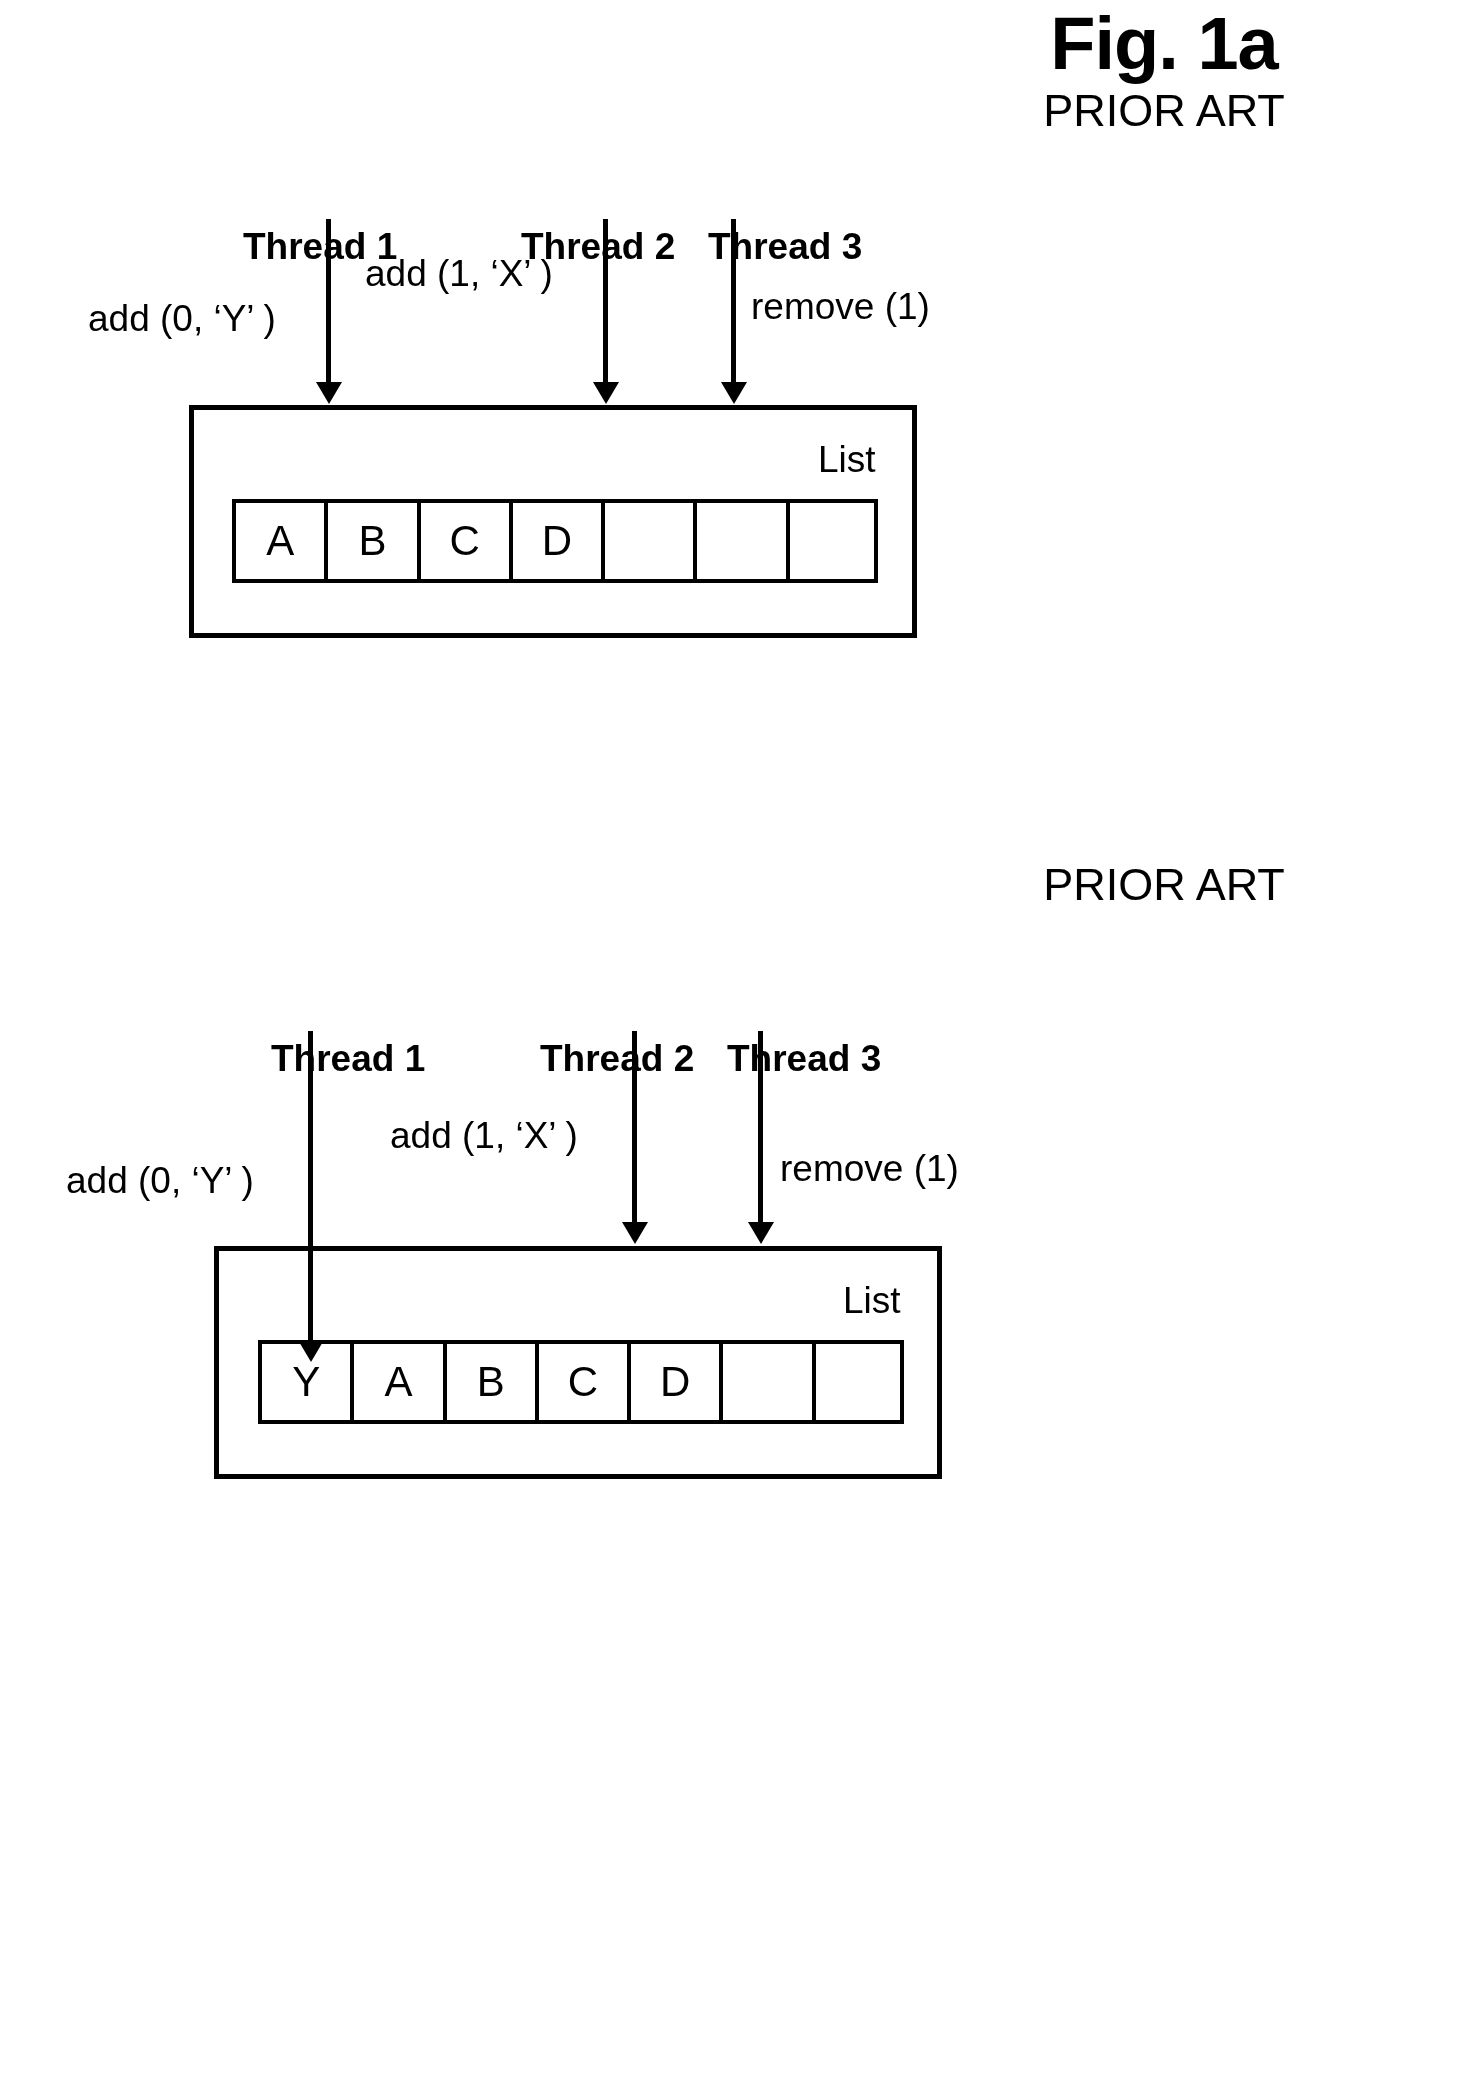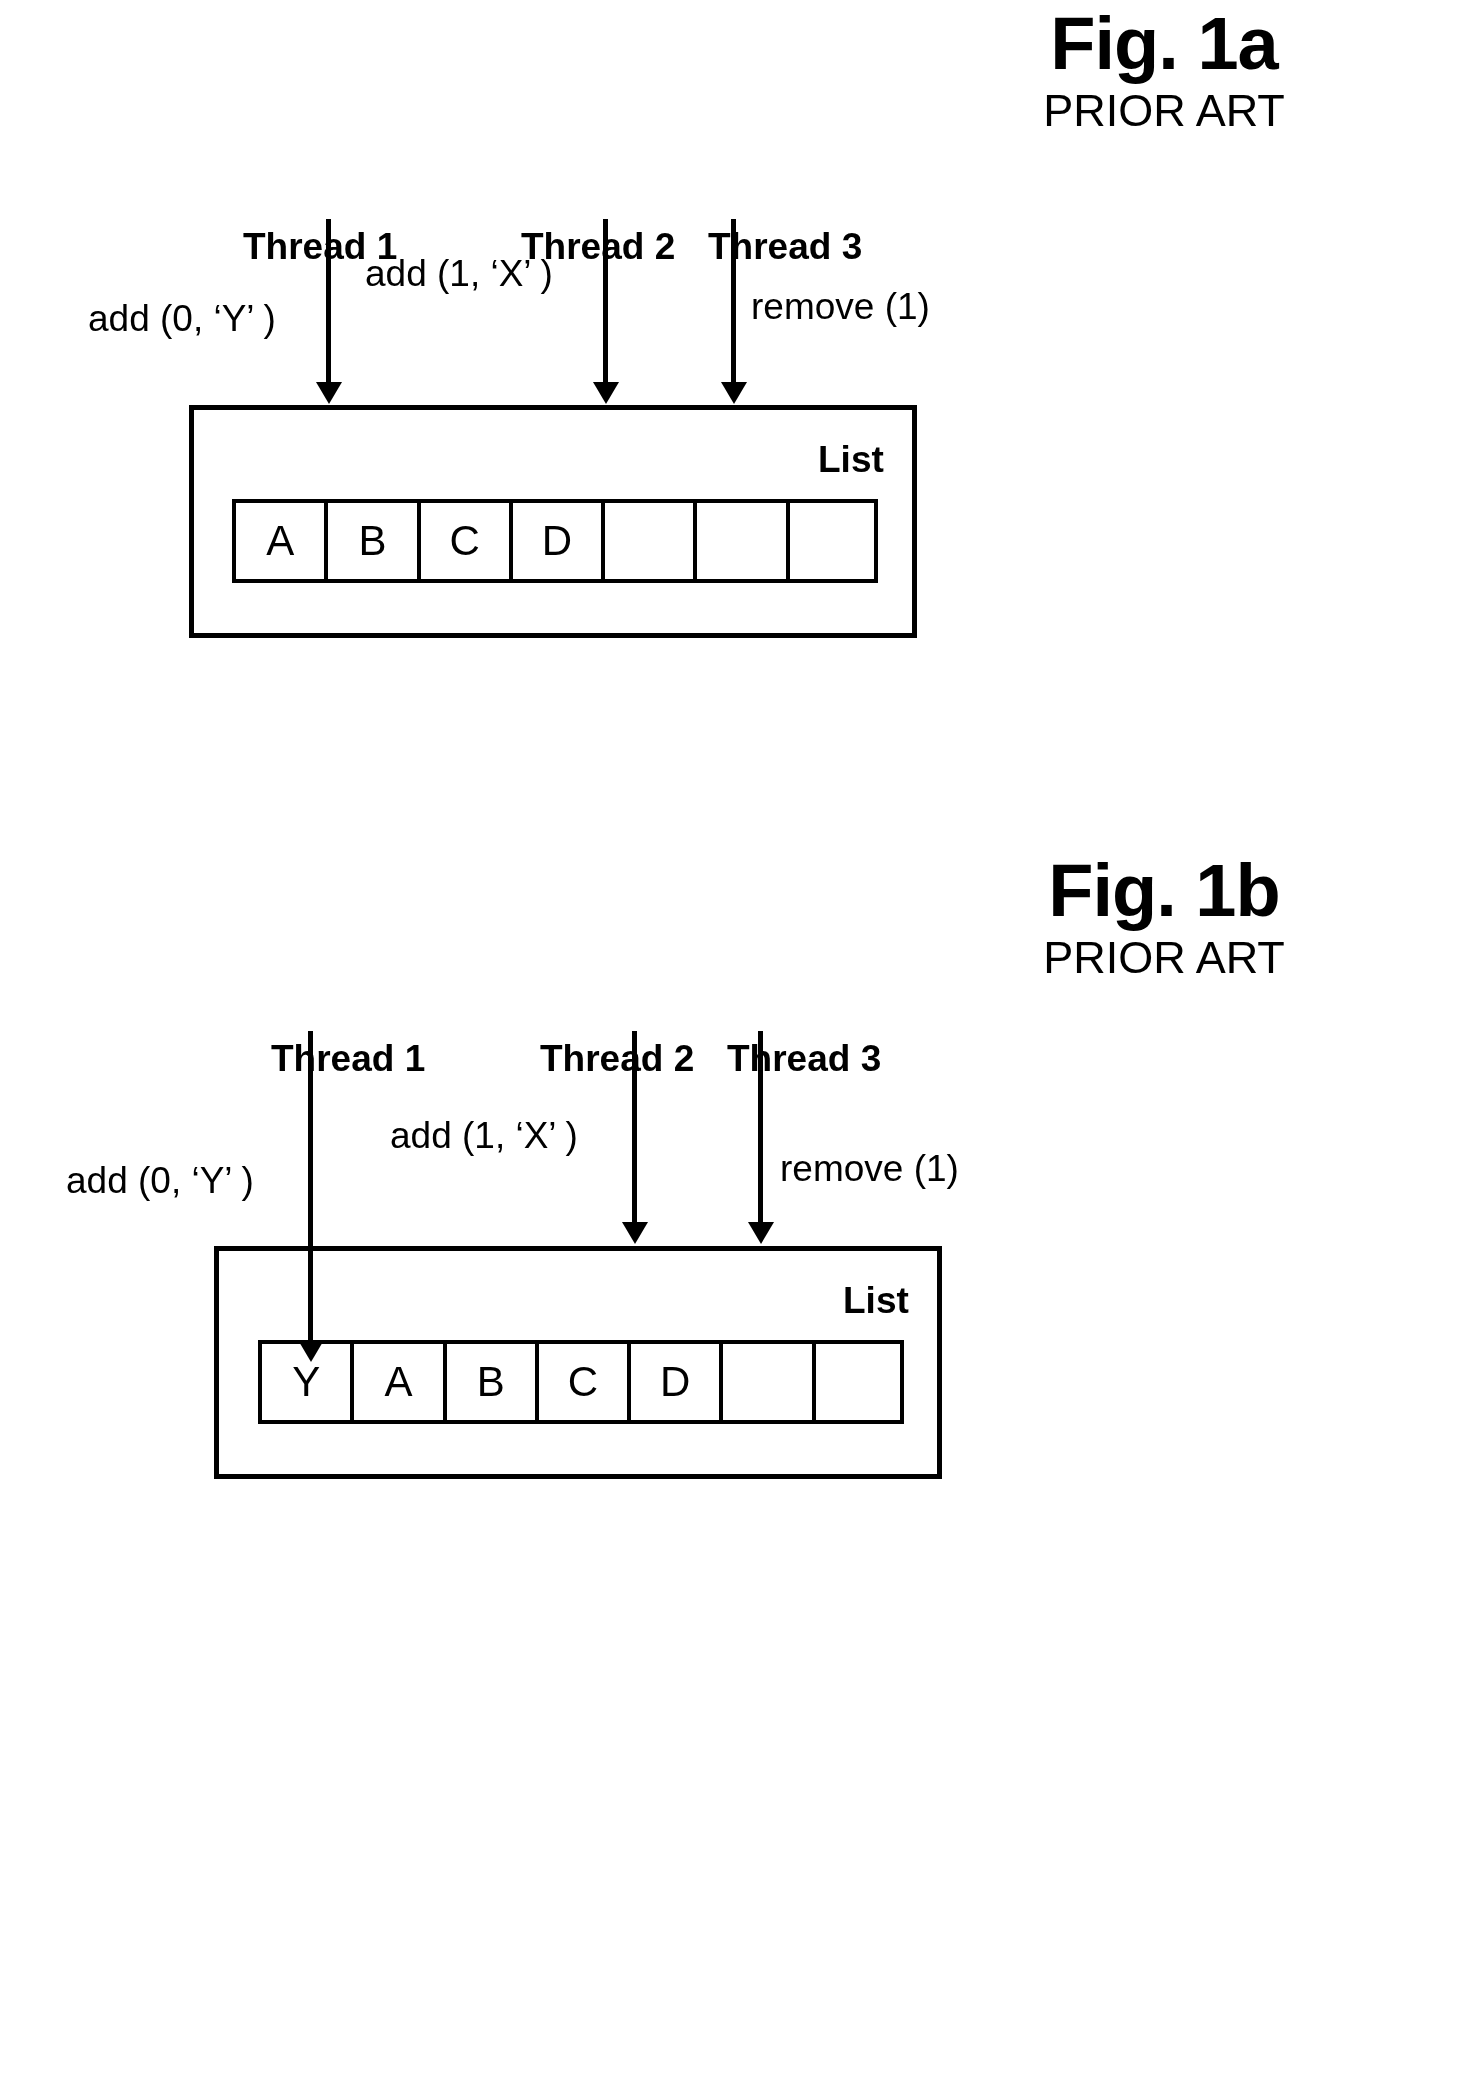--- a/index.html
+++ b/index.html
@@ -60,21 +60,21 @@
     position: absolute;
     white-space: nowrap;
     font-size: 37px;
     font-weight: normal;
     line-height: 1;
   }
   .list-label {
     position: absolute;
     white-space: nowrap;
     font-size: 37px;
-    font-weight: bold;
+    font-weight: normal;
     line-height: 1;
   }
 
   
   .arrow {
     position: absolute;
     width: 5px;
     background: #000000;
   }
   .arrow::after {
@@ -150,21 +150,20 @@
       <div class="cell" style="width: 14.2857%;"></div>
       <div class="cell" style="width: 14.2857%;"></div>
       <div class="cell" style="width: 14.2857%;"></div>
     </div>
 
 </div>
 
 <div class="figure" id="figure-1b">
 
   <div class="fig-header" style="top: 10px;">
-    <div class="fig-title">Fig. 1b</div>
     <div class="fig-subtitle">PRIOR ART</div>
   </div>
 
   <div class="lbl" style="left: 271px; top: 195px;">Thread 1</div>
   <div class="lbl" style="left: 540px; top: 195px;">Thread 2</div>
   <div class="lbl" style="left: 727px; top: 195px;">Thread 3</div>
 
   <div class="op" style="left: 390px; top: 272px;">add (1,   ‘X’  )</div>
   <div class="op" style="left: 66px;  top: 317px;">add (0,   ‘Y’  )</div>
   <div class="op" style="left: 780px; top: 305px;">remove (1)</div>

